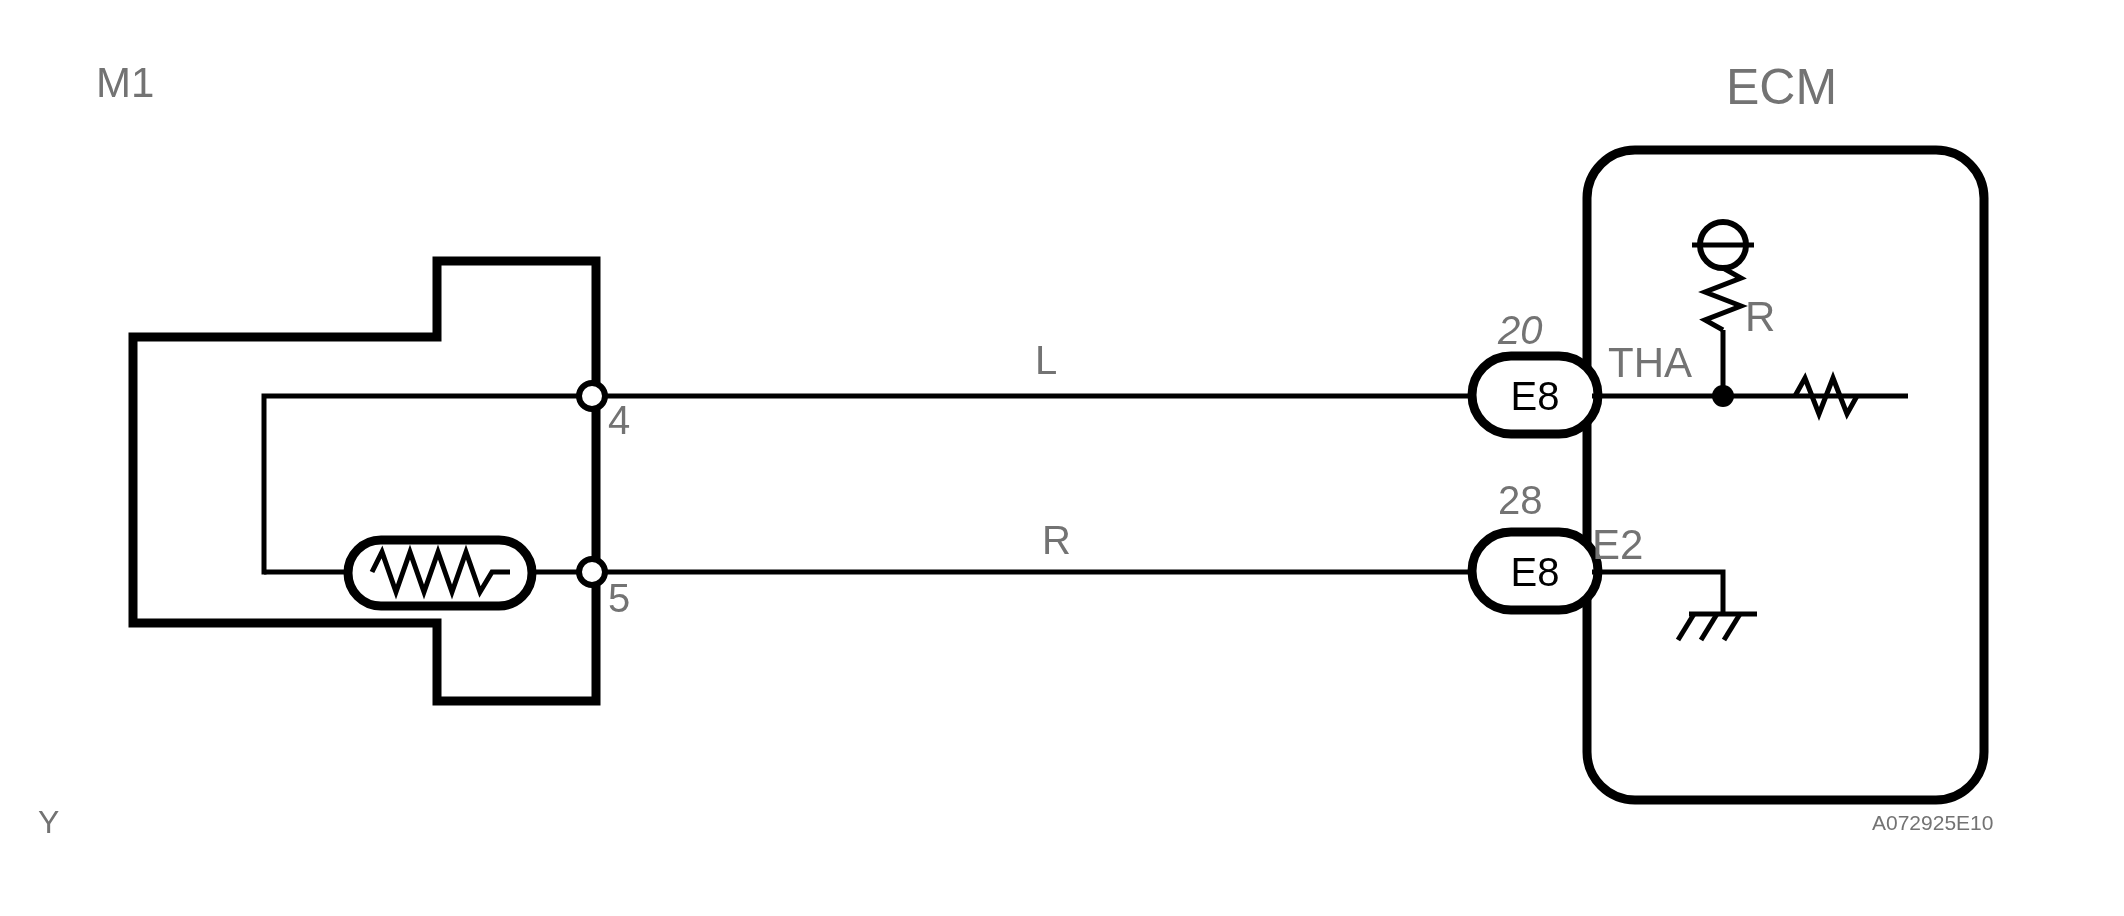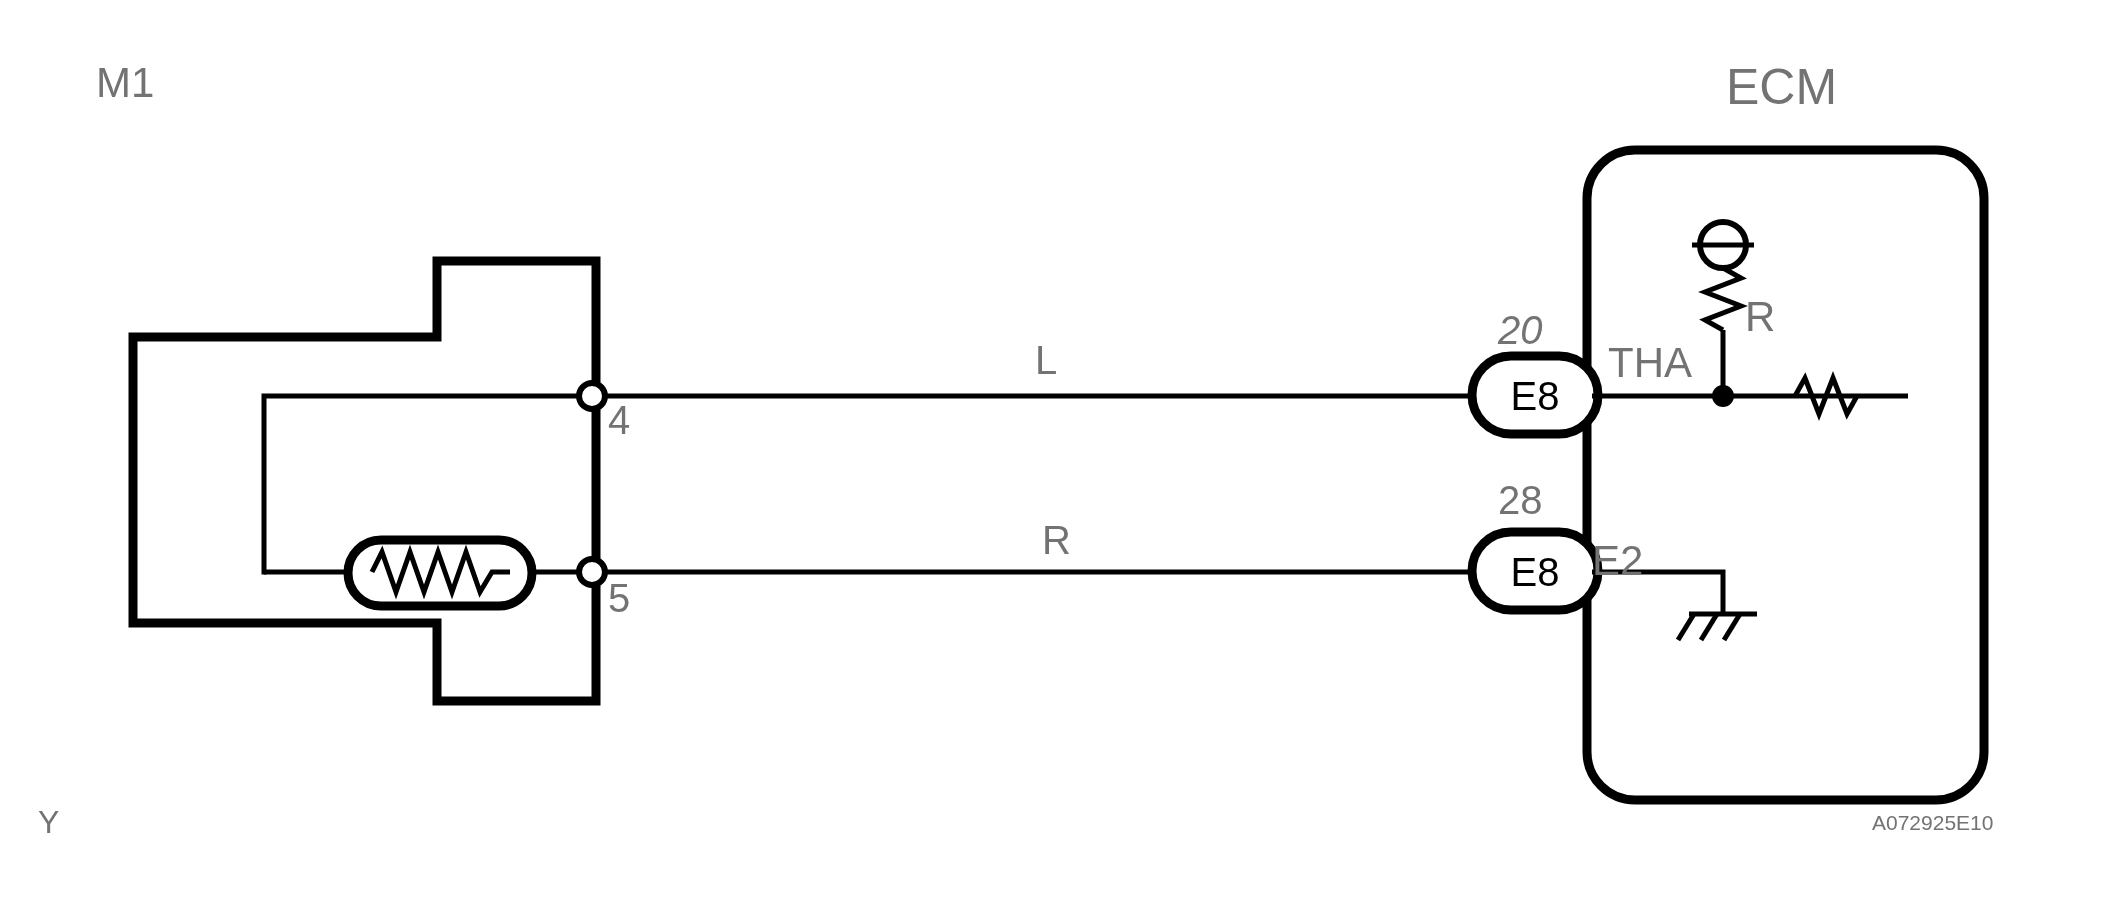--- a/index.html
+++ b/index.html
@@ -35,21 +35,21 @@
   .t-comp-id   { font-size: 42px; left: 96px;  top: 62px; }
   .t-comp-name { font-size: 42px; left: 96px;  top: 128px; }
   .t-ecm       { font-size: 50px; left: 1726px; top: 62px; }
   .t-pin4      { font-size: 40px; left: 608px; top: 400px; }
   .t-pin5      { font-size: 40px; left: 608px; top: 578px; }
   .t-wireL     { font-size: 40px; left: 1035px; top: 340px; }
   .t-wireR     { font-size: 40px; left: 1042px; top: 520px; }
   .t-pin20     { font-size: 40px; left: 1498px; top: 310px; font-style: italic; }
   .t-pin28     { font-size: 40px; left: 1498px; top: 480px; text-align: right; }
   .t-tha       { font-size: 42px; left: 1592px; top: 342px; margin-left: 16px; }
-  .t-e2        { font-size: 42px; left: 1592px; top: 540px; }
+  .t-e2        { font-size: 42px; left: 1592px; top: 524px; }
   .t-rlabel    { font-size: 42px; left: 1745px; top: 296px; }
   .t-ymark     { font-size: 32px; left: 38px;  top: 806px; }
   .t-diagcode  { font-size: 21px; left: 1872px; top: 812px; }
   .conn-text   { font-size: 40px; fill: #000; font-family: "Liberation Sans", sans-serif; }
 </style>
 </head>
 <body>
 
 <div id="canvas">
 

